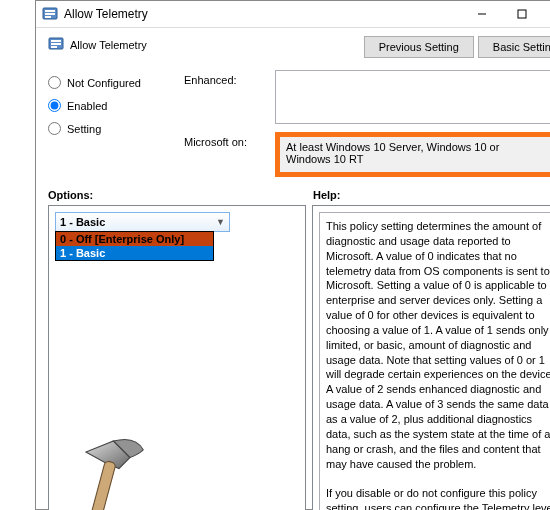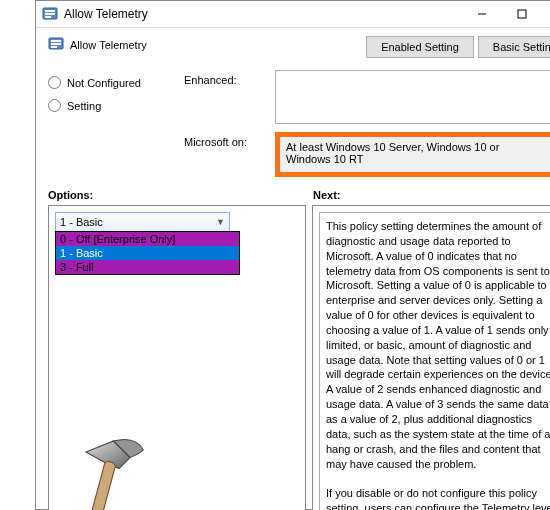--- a/index.html
+++ b/index.html
@@ -26,24 +26,24 @@
 .supported-box { grid-column: 3; grid-row: 2; height: 45px; border: 5px solid #f97316; background: #f0f0f0; padding: 4px 20px 4px 6px; position: relative; color: #555; }
 .spinners { position: absolute; right: 1px; top: 1px; bottom: 1px; width: 16px; display: flex; flex-direction: column; }
 .spinbtn { flex: 1; display: flex; align-items: center; justify-content: center; color: #666; font-size: 8px; line-height: 1; }
 .section-labels { display: flex; margin-top: 12px; font-weight: bold; }
 .section-labels .left-label { width: 265px; }
 .panels { display: flex; gap: 6px; margin-top: 4px; flex: 1; min-height: 0; }
 .panel { border: 1px solid #828790; background: #fff; padding: 6px; position: relative; }
 .panel.left { width: 258px; }
 .panel.right { flex: 1; }
 .help-text { border: 1px solid #abadb3; padding: 6px 6px; height: 100%; overflow: hidden; line-height: 1.35; font-size: 11px; white-space: pre-wrap; }
-.select-wrap { position: relative; }
+.select-wrap { position: relative; font-weight: bold; }
 .select-display { border: 1px solid #7eb4ea; background: linear-gradient(#fff,#e7f1fb); height: 20px; display: flex; align-items: center; padding: 0 4px; width: 175px; justify-content: space-between; }
 .select-display .chev { font-size: 9px; color: #555; }
-.dropdown { position: absolute; top: 19px; left: 0; width: 185px; border: 1px solid #000; background: #a21caf; z-index: 10; }
+.dropdown { position: absolute; top: 19px; left: 0; width: 159px; border: 1px solid #000; background: #c2410c; z-index: 10; }
 .dropdown .opt { padding: 1px 4px; font-size: 11px; }
 .dropdown .opt.sel { background: #0078d7; color: #fff; }
 .hammer { position: absolute; left: 4px; bottom: 4px; width: 110px; height: 110px; opacity: 0.9; }
 </style>
 </head>
 <body>
 
 <div class="window">
   <div class="titlebar">
     <span class="icon">
@@ -82,30 +82,34 @@
           <svg width="16" height="16" viewBox="0 0 16 16">
               <rect x="1" y="2" width="14" height="11" rx="1" fill="#5b8cc7" stroke="#2b5c97"></rect>
               <rect x="3" y="4" width="10" height="2" fill="#fff"></rect>
               <rect x="3" y="7" width="10" height="2" fill="#fff"></rect>
               <rect x="3" y="10" width="6" height="2" fill="#fff"></rect>
             </svg>
         </span>
         <span>Allow Telemetry</span>
       </div>
       <div class="nav-btns">
-        <div class="btn">Enabled Setting</div>
+        <div class="btn">Previous Setting</div>
         <div class="btn">Basic Setting</div>
       </div>
     </div>
 
     <div class="form-area">
       <div class="radio-group">
         <label class="radio-item">
             <input type="radio" name="state" style="">
             <span>Not Configured</span>
+          </label>
+        <label class="radio-item">
+            <input type="radio" name="state" checked="" style="">
+            <span>Enabled</span>
           </label>
         <label class="radio-item">
             <input type="radio" name="state" style="">
             <span>Setting</span>
           </label>
       </div>
       <div class="comment-label">Enhanced:</div>
       <div class="comment-box">
         <span></span>
         <div class="spinners">
@@ -118,34 +122,33 @@
         <span>At least Windows 10 Server, Windows 10 or Windows 10 RT</span>
         <div class="spinners">
           <div class="spinbtn">▲</div>
           <div class="spinbtn">▼</div>
         </div>
       </div>
     </div>
 
     <div class="section-labels">
       <div class="left-label">Options:</div>
-      <div>Next:</div>
+      <div>Help:</div>
     </div>
 
     <div class="panels">
       <div class="panel left">
         <div class="select-wrap">
           <div class="select-display">
             <span>1 - Basic</span>
             <span class="chev">▼</span>
           </div>
           <div class="dropdown" id="dropdown-list">
               <div class="opt">0 - Off [Enterprise Only]</div>
               <div class="opt sel">1 - Basic</div>
-              <div class="opt">3 - Full</div>
             </div>
         </div>
         <svg class="hammer" viewBox="0 0 100 100">
           <defs>
               <linearGradient id="g1" x1="0" y1="0" x2="1" y2="1">
                 <stop offset="0" stop-color="#ddd"></stop>
                 <stop offset="1" stop-color="#555"></stop>
               </linearGradient>
             </defs>
           <ellipse cx="50" cy="92" rx="40" ry="6" fill="#000" opacity="0.15"></ellipse>

